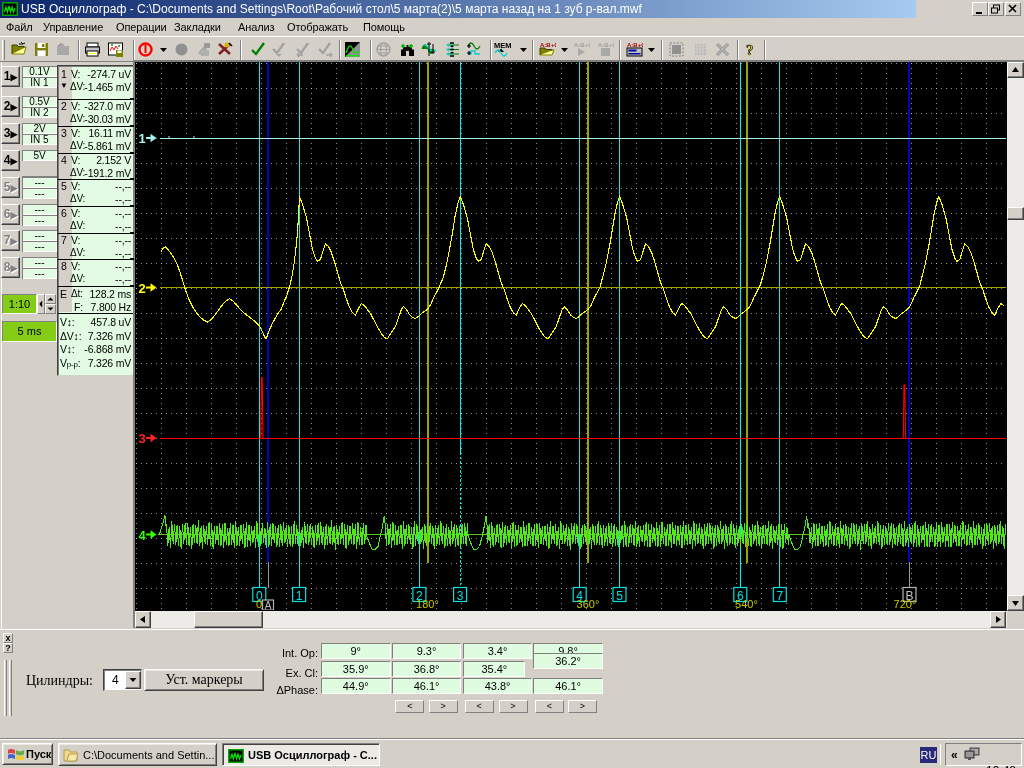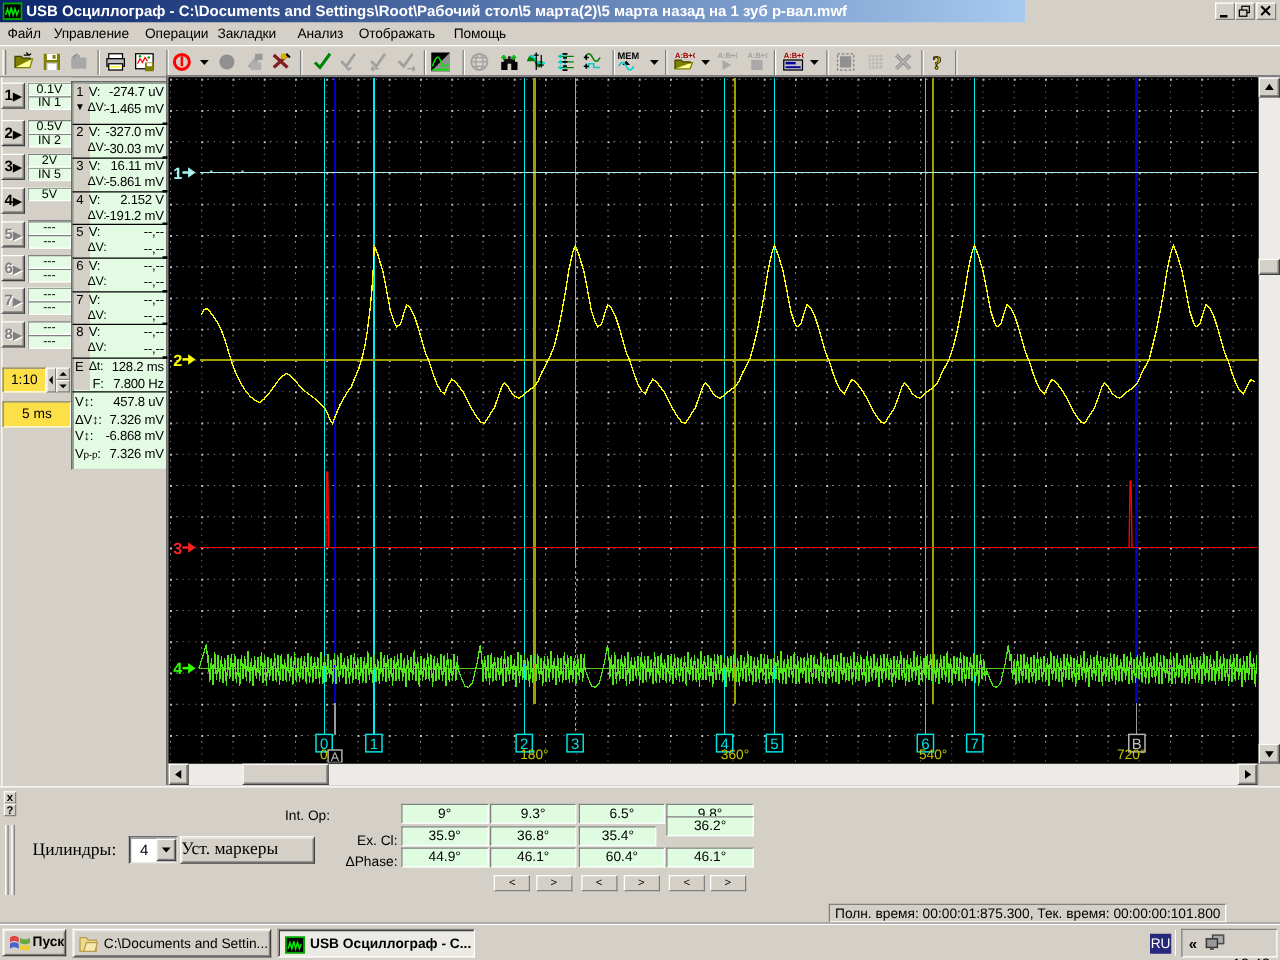--- a/index.html
+++ b/index.html
@@ -1,22 +1,22 @@
 <!DOCTYPE html>
 <html><head><meta charset="utf-8"><title>USB Осциллограф</title>
 <style>
 *{margin:0;padding:0;box-sizing:border-box}
 html,body{width:1024px;height:768px;overflow:hidden;font-family:"Liberation Sans",sans-serif;background:#d4d0c8;-webkit-font-smoothing:antialiased}
 .abs{position:absolute}
 .raised{background:#d4d0c8;border-top:1px solid #fff;border-left:1px solid #fff;border-right:1px solid #404040;border-bottom:1px solid #404040;box-shadow:inset 1px 1px 0 #ece9e2,inset -1px -1px 0 #808080}
 .raisedthin{background:#d4d0c8;border-top:1px solid #fff;border-left:1px solid #fff;border-right:1px solid #808080;border-bottom:1px solid #808080}
 .sunken{border-top:1px solid #808080;border-left:1px solid #808080;border-right:1px solid #fff;border-bottom:1px solid #fff}
 .sunken2{border-top:1px solid #404040;border-left:1px solid #404040;border-right:1px solid #d4d0c8;border-bottom:1px solid #d4d0c8;box-shadow:inset 1px 1px 0 #808080}
-.gbox{background:#fde047;border-top:1px solid #808080;border-left:1px solid #808080;border-right:1px solid #fff;border-bottom:1px solid #fff}
-#titlebar{left:0;top:0;width:820px;height:18px;background:linear-gradient(to right,#0a246a,#a6caf0);color:#fff;font-weight:bold;font-size:12px}
+.gbox{background:#84cc16;border-top:1px solid #808080;border-left:1px solid #808080;border-right:1px solid #fff;border-bottom:1px solid #fff}
+#titlebar{left:0;top:0;width:916px;height:18px;background:linear-gradient(to right,#0a246a,#a6caf0);color:#fff;font-weight:normal;font-size:12px}
 #menubar{left:0;top:18px;width:1024px;height:18px;background:#d4d0c8;font-size:11px;letter-spacing:-0.1px;color:#000}
 #toolbar{left:0;top:36px;width:1024px;height:26px;background:#d4d0c8;border-top:1px solid #fff;border-bottom:1px solid #808080}
 .tsep{position:absolute;top:3px;height:20px;width:2px;border-left:1px solid #808080;border-right:1px solid #fff}
 .ticon{position:absolute;top:4px;width:17px;height:17px}
 .menuitem{position:absolute;top:3px;height:13px;line-height:13px}
 #statusbar{left:0;top:721px;width:1024px;height:18px;background:#d4d0c8;font-size:11px}
 #taskbar{left:0;top:739px;width:1024px;height:29px;background:#d4d0c8;border-top:1px solid #fff;box-shadow:0 -1px 0 #808080}
 .cell{position:absolute;background:#e0fce0;border-top:1px solid #808080;border-left:1px solid #808080;border-right:1px solid #fff;border-bottom:1px solid #fff;font-size:11px;text-align:center;line-height:14px;color:#000}
 .mrow{position:absolute;left:0;width:75px;font-size:10.5px;letter-spacing:-0.2px;color:#000;white-space:nowrap}
 .mrow .lab{position:absolute;left:13px}
@@ -480,44 +480,43 @@
 <div class="abs raisedthin" style="left:3px;top:643px;width:10px;height:10px;font-size:9px;font-weight:bold;text-align:center;line-height:9px">?</div>
 <div class="abs" style="left:4px;top:660px;width:3px;height:56px;border-left:1px solid #fff;border-right:1px solid #808080"></div>
 <div class="abs" style="left:9px;top:660px;width:3px;height:56px;border-left:1px solid #fff;border-right:1px solid #808080"></div>
 <div class="abs" style="left:26px;top:673px;font-family:'Liberation Serif',serif;font-size:14px;color:#000">Цилиндры:</div>
 <div class="abs sunken2" style="left:103px;top:669px;width:39px;height:22px;background:#fff;font-size:12px">
     <span style="position:absolute;left:8px;top:3px">4</span>
     <div class="sb" style="left:21px;top:1px;width:16px;height:18px"><svg width="14" height="16">
         <polygon points="3.5,6 10.5,6 7,10" fill="#000"></polygon>
       </svg></div>
   </div>
-<div class="abs raised" style="left:144px;top:669px;width:108px;height:22px;font-family:'Liberation Serif',serif;font-size:14px;text-align:left;line-height:20px;color:#000">Уст. маркеры</div>
-<div class="abs" style="left:228px;top:646.5px;width:90px;text-align:left;font-size:11px;color:#000">Int. Op:</div>
+<div class="abs raised" style="left:144px;top:669px;width:120px;height:22px;font-family:'Liberation Serif',serif;font-size:14px;text-align:center;line-height:20px;color:#000">Уст. маркеры</div>
+<div class="abs" style="left:228px;top:646.5px;width:90px;text-align:right;font-size:11px;color:#000">Int. Op:</div>
 <div class="abs" style="left:228px;top:666.5px;width:90px;text-align:right;font-size:11px;color:#000">Ex. Cl:</div>
 <div class="abs" style="left:228px;top:684px;width:90px;text-align:right;font-size:11px;color:#000">ΔPhase:</div>
 <div class="cell" style="left:321px;top:643px;width:69.5px;height:16px">9°</div>
 <div class="cell" style="left:392.3px;top:643px;width:68.5px;height:16px">9.3°</div>
-<div class="cell" style="left:463.3px;top:643px;width:68.5px;height:16px">6.5°</div>
+<div class="cell" style="left:463.3px;top:643px;width:68.5px;height:16px">3.4°</div>
 <div class="cell" style="left:533.3px;top:643px;width:69.5px;height:16px">9.8°</div>
 <div class="cell" style="left:321px;top:660.7px;width:69.5px;height:16px">35.9°</div>
 <div class="cell" style="left:392.3px;top:660.7px;width:68.5px;height:16px">36.8°</div>
 <div class="cell" style="left:463.3px;top:660.7px;width:62px;height:16px">35.4°</div>
 <div class="cell" style="left:533.3px;top:653px;width:69.5px;height:16px">36.2°</div>
 <div class="cell" style="left:321px;top:678.3px;width:69.5px;height:16px">44.9°</div>
 <div class="cell" style="left:392.3px;top:678.3px;width:68.5px;height:16px">46.1°</div>
-<div class="cell" style="left:463.3px;top:678.3px;width:68.5px;height:16px">60.4°</div>
+<div class="cell" style="left:463.3px;top:678.3px;width:68.5px;height:16px">43.8°</div>
 <div class="cell" style="left:533.3px;top:678.3px;width:69.5px;height:16px">46.1°</div>
 <div class="abs raisedthin" style="left:395.4px;top:700px;width:29px;height:13px;font-size:9px;text-align:center;line-height:11px;color:#000">&lt;</div>
 <div class="abs raisedthin" style="left:428.6px;top:700px;width:29px;height:13px;font-size:9px;text-align:center;line-height:11px;color:#000">&gt;</div>
 <div class="abs raisedthin" style="left:464.7px;top:700px;width:29px;height:13px;font-size:9px;text-align:center;line-height:11px;color:#000">&lt;</div>
 <div class="abs raisedthin" style="left:498.5px;top:700px;width:29px;height:13px;font-size:9px;text-align:center;line-height:11px;color:#000">&gt;</div>
 <div class="abs raisedthin" style="left:534.9px;top:700px;width:29px;height:13px;font-size:9px;text-align:center;line-height:11px;color:#000">&lt;</div>
 <div class="abs raisedthin" style="left:567.8px;top:700px;width:29px;height:13px;font-size:9px;text-align:center;line-height:11px;color:#000">&gt;</div>
 <div class="abs" id="statusbar">
-<div class="abs sunken" style="left:663px;top:2px;width:318px;height:15px;line-height:14px;padding-left:4px;color:#000">Полн. время: 00:00:01:875.300, Тек. время: 00:00:00:101.800</div>
 <div class="abs sunken" style="left:1028px;top:2px;width:20px;height:15px;line-height:14px;padding-left:4px;color:#000">1.71</div>
 </div>
 <div class="abs" id="taskbar">
 <div class="abs raised" style="left:2px;top:3px;width:51px;height:22px">
       <svg width="18" height="16" viewBox="0 0 18 16" style="position:absolute;left:4px;top:2px">
 <path d="M1,4 C3,2.5 5,2.5 8,4 L8,8 C5,6.5 3,6.5 1,8 Z" fill="#d44"></path>
 <path d="M9,4.3 C12,5.8 14,5.8 17,4.3 L17,8.3 C14,9.8 12,9.8 9,8.3 Z" fill="#6a4"></path>
 <path d="M1,9 C3,7.5 5,7.5 8,9 L8,13 C5,11.5 3,11.5 1,13 Z" fill="#46c"></path>
 <path d="M9,9.3 C12,10.8 14,10.8 17,9.3 L17,13.3 C14,14.8 12,14.8 9,13.3 Z" fill="#ec3"></path>
       </svg>

